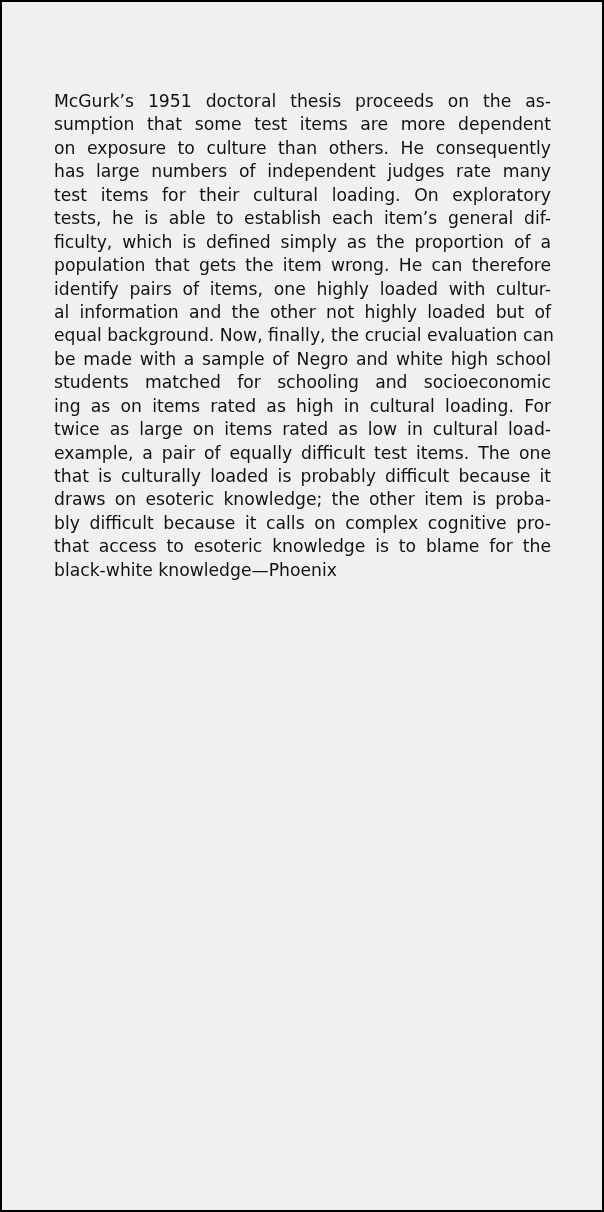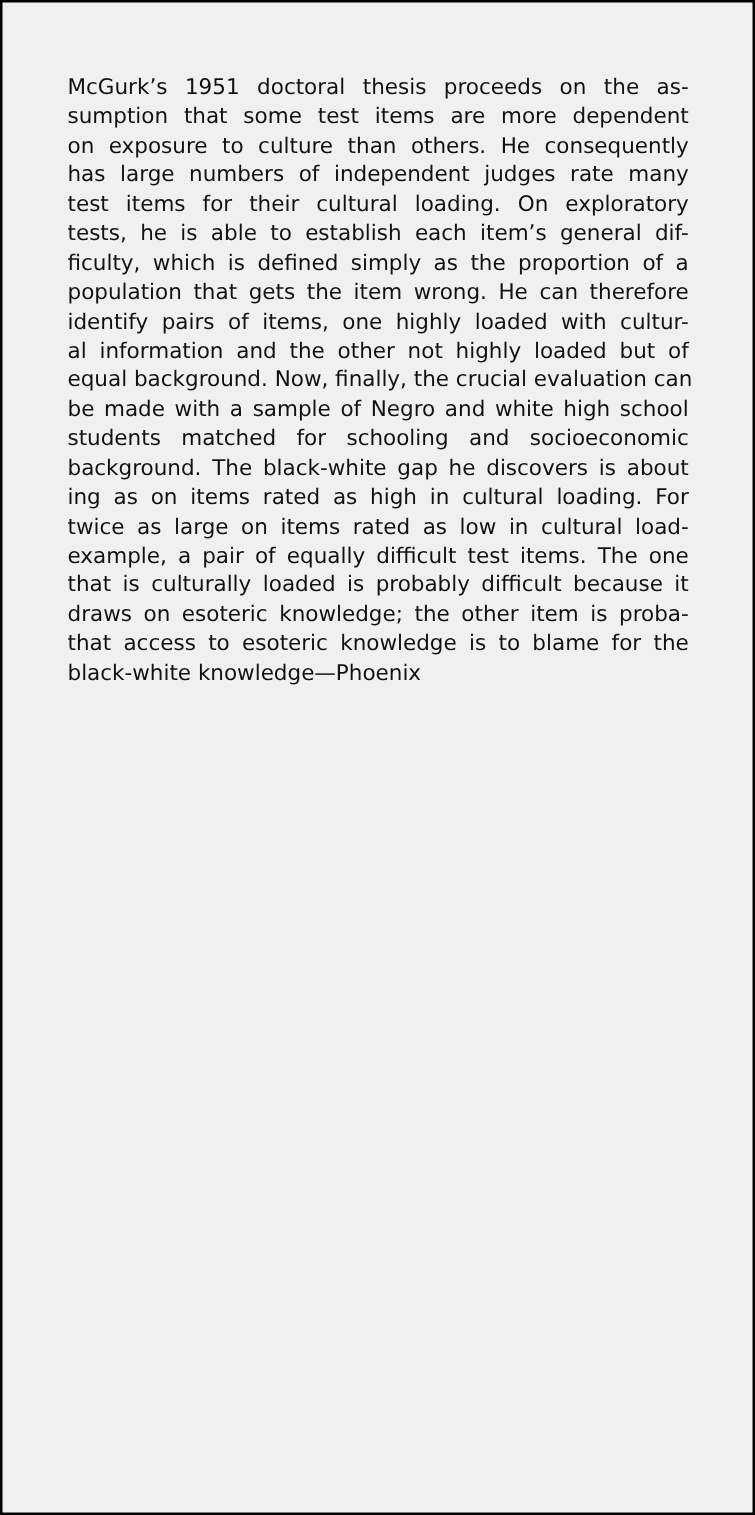--- a/index.html
+++ b/index.html
@@ -16,21 +16,21 @@
       position: absolute;
       left: 0; top: 0;
       width: 600px;
       height: 1208px;
       border: 2px solid #000;
       background: #f0f0f0;
     }
     .passage {
       position: absolute;
       left: 52px;
-      top: 57px;
+      top: 88px;
       width: 497px;
       margin: 0;
       font-family: "DejaVu Sans", sans-serif;
       font-size: 17.2px;
       line-height: 23.45px;
       color: #111;
       text-align: justify;
       hyphens: manual;
     }
     .passage .line {
@@ -55,22 +55,22 @@
     <span class="line">has large numbers of independent judges rate many</span>
     <span class="line">test items for their cultural loading. On exploratory</span>
     <span class="line">tests, he is able to establish each item’s general dif-</span>
     <span class="line">ficulty, which is defined simply as the proportion of a</span>
     <span class="line">population that gets the item wrong. He can therefore</span>
     <span class="line">identify pairs of items, one highly loaded with cultur-</span>
     <span class="line">al information and the other not highly loaded but of</span>
     <span class="line">equal background. Now, finally, the crucial evaluation can</span>
     <span class="line">be made with a sample of Negro and white high school</span>
     <span class="line">students matched for schooling and socioeconomic</span>
-    <span class="line">background. The black-white gap he discovers is about</span>
     <span class="line">ing as on items rated as high in cultural loading. For</span>
     <span class="line">twice as large on items rated as low in cultural load-</span>
     <span class="line">example, a pair of equally difficult test items. The one</span>
     <span class="line">that is culturally loaded is probably difficult because it</span>
     <span class="line">draws on esoteric knowledge; the other item is proba-</span>
+    <span class="line">bly difficult because it calls on complex cognitive pro-</span>
     <span class="line">that access to esoteric knowledge is to blame for the</span>
     <span class="line last">black-white knowledge—Phoenix</span>
   </div>
 </div>
 
 </body></html>

